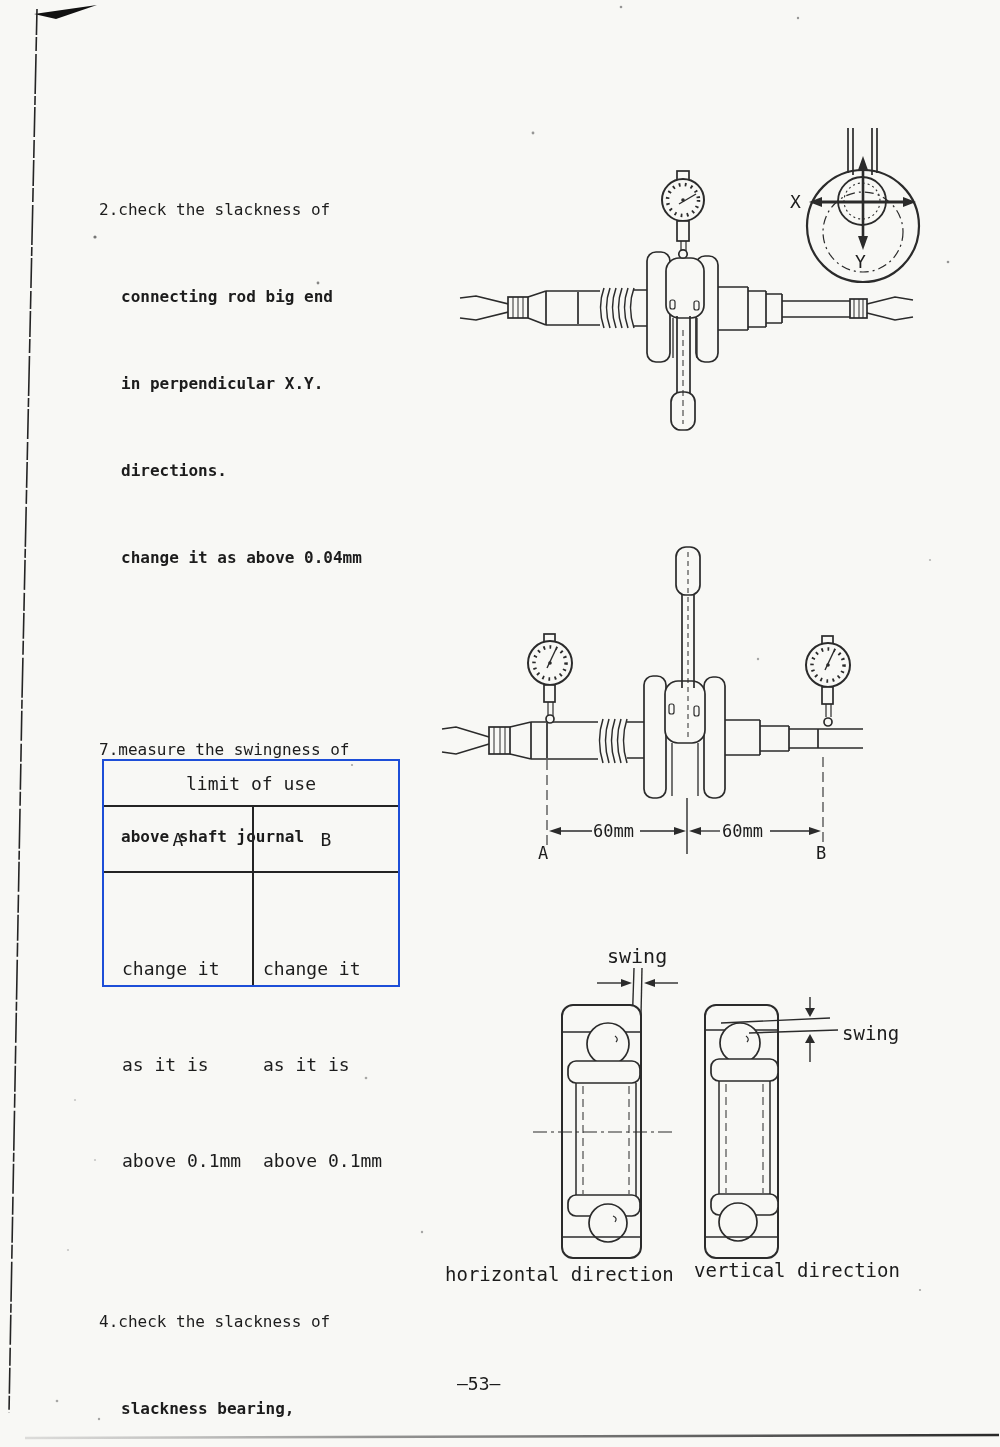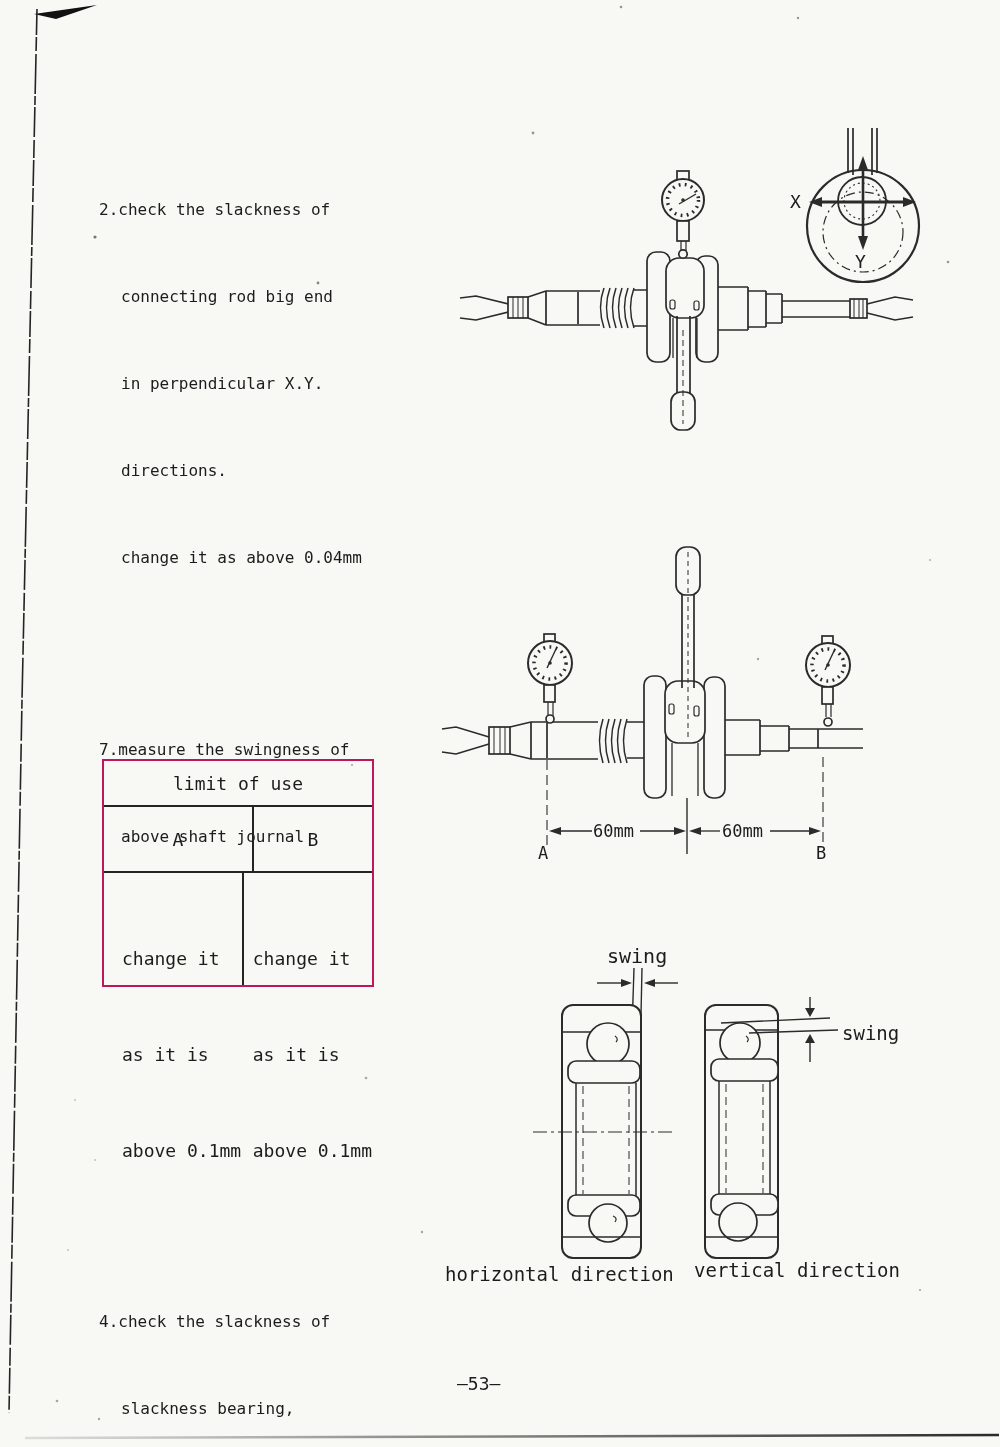--- a/index.html
+++ b/index.html
@@ -4,31 +4,31 @@
 <style>
   html,body{margin:0;padding:0;background:#e6e6e3;}
   .page{
     position:relative;width:1000px;height:1447px;background:#f8f8f5;
     font-family:"DejaVu Sans Mono","Liberation Mono",monospace;color:#1c1c1c;
     overflow:hidden;
   }
   .art{position:absolute;left:0;top:0;width:1000px;height:1447px;}
   .art text{font-family:"DejaVu Sans Mono","Liberation Mono",monospace;fill:#1c1c1c;stroke:none;}
   .tb{position:absolute;font-size:16px;line-height:29px;white-space:pre;}
-  .tb .ind{margin-left:22px;}
+  .tb .ind{margin-left:22px;font-weight:bold;}
   .pageno{position:absolute;font-size:18px;line-height:29px;}
   
-  .vtable{position:absolute;left:102px;top:759px;width:272px;border:2px solid #be185d;box-sizing:border-box;font-size:18px;}
+  .vtable{position:absolute;left:102px;top:759px;width:298px;border:2px solid #1d4ed8;box-sizing:border-box;font-size:18px;}
   .vt-title{height:44px;border-bottom:2px solid #242424;display:flex;align-items:center;justify-content:center;}
   .vt-cols{display:flex;height:64px;border-bottom:2px solid #242424;}
   .vt-col{display:flex;align-items:center;justify-content:center;box-sizing:border-box;}
   .vt-col.a{width:150px;border-right:2px solid #242424;}
   .vt-col.b{flex:1;}
   .vt-body{display:flex;height:112px;}
-  .vt-cell{box-sizing:border-box;padding-top:6px;line-height:32px;white-space:pre;}
+  .vt-cell{box-sizing:border-box;padding-top:16px;line-height:32px;white-space:pre;}
   .vt-cell.a{width:150px;border-right:2px solid #242424;padding-left:18px;}
   .vt-cell.b{flex:1;padding-left:9px;}
 </style>
 </head>
 <body>
 
 <div class="page">
 
   <svg class="art" viewBox="0 0 1000 1447">
     <defs>

